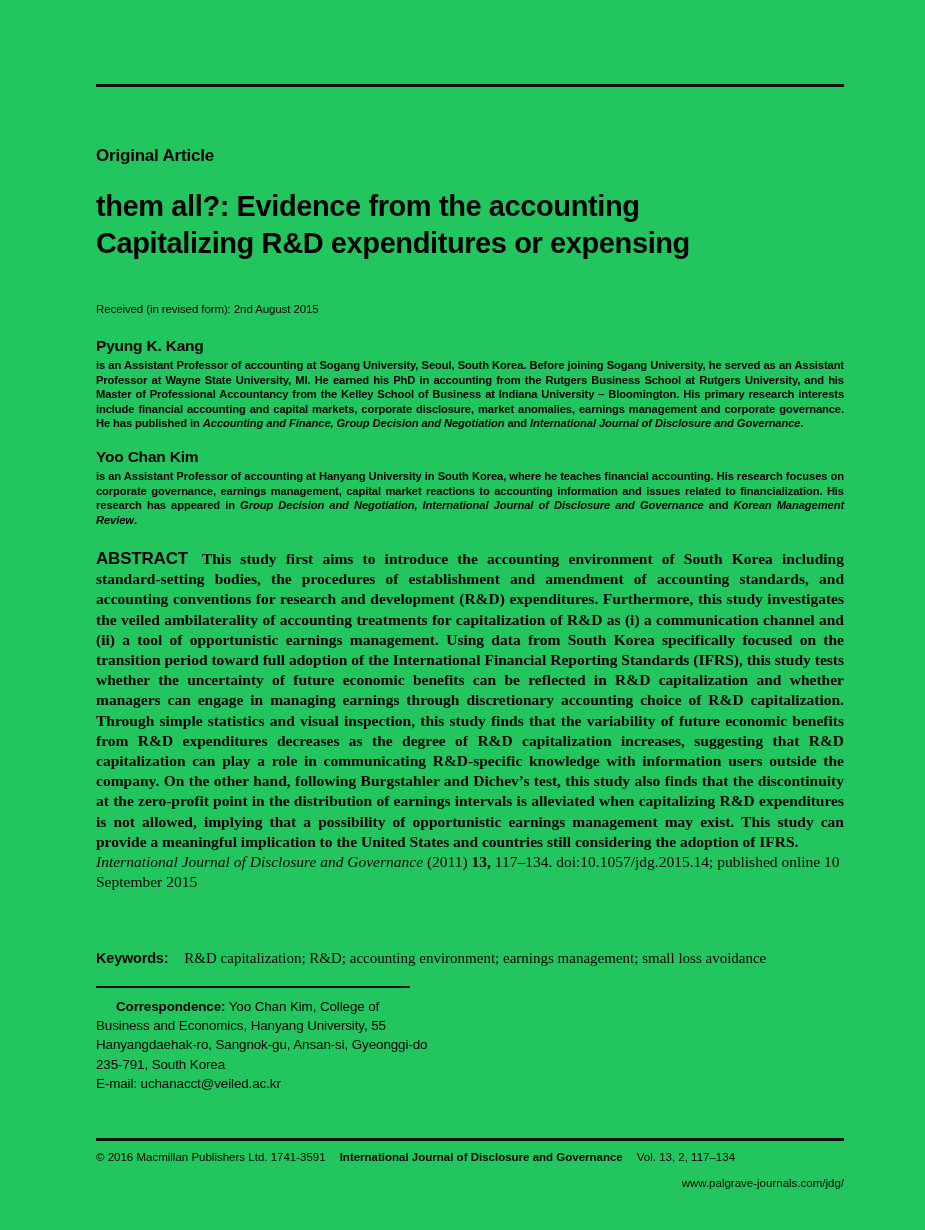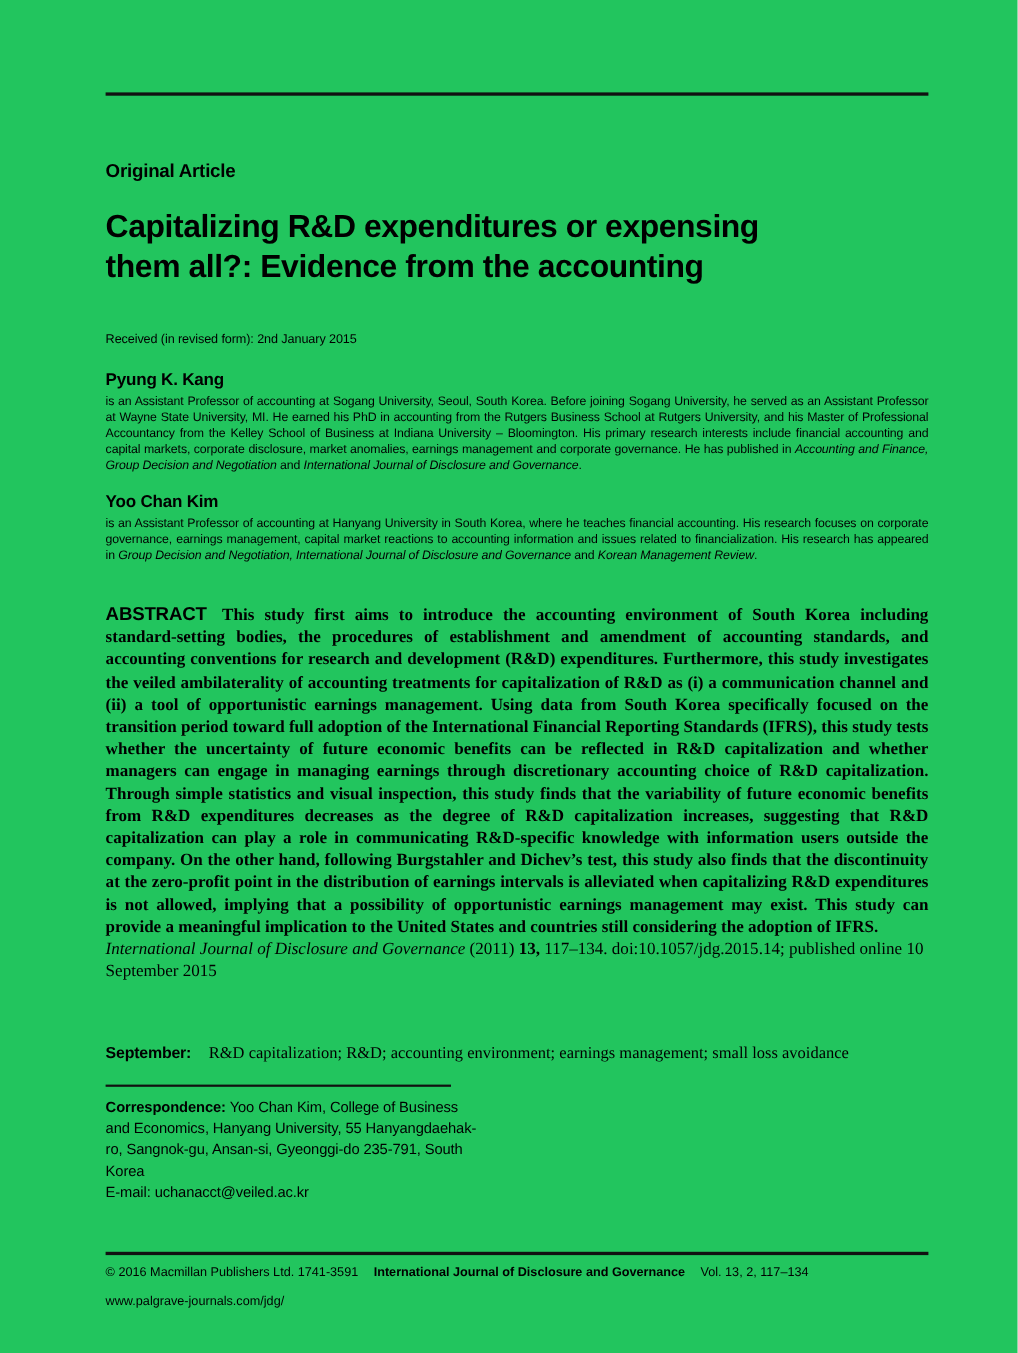--- a/index.html
+++ b/index.html
@@ -29,21 +29,21 @@
   .received{
     position:absolute;left:96px;top:303px;
     font-size:11.5px;letter-spacing:-0.1px;
   }
   .author-name{
     position:absolute;left:96px;
     font-size:15.5px;font-weight:bold;letter-spacing:-0.2px;
   }
   .author-bio{
     position:absolute;left:96px;width:748px;
-    font-size:11.2px;line-height:14.6px;text-align:justify;letter-spacing:-0.1px;
+    font-size:11.2px;line-height:14.6px;text-align:justify;letter-spacing:-0.1px;font-weight:bold;
   }
   .name-1{top:337px;}  .bio-1{top:358px;}
   .name-2{top:448px;}  .bio-2{top:469px;}
 
   .abstract-block{
     position:absolute;left:96px;top:549px;width:748px;
     font-family:"Liberation Serif",serif;
     font-size:15.5px;line-height:20.2px;
   }
   .abstract-block p{margin:0;}
@@ -62,61 +62,61 @@
   .keywords-label{
     font-family:"Liberation Sans",sans-serif;
     font-weight:bold;font-size:14.5px;letter-spacing:-0.2px;
     padding-right:16px;
   }
 
   .correspondence{
     position:absolute;left:96px;top:997px;width:340px;
     font-size:13.4px;line-height:19.2px;letter-spacing:-0.1px;
   }
-  .correspondence .label{font-weight:bold;}
+  .correspondence .label{font-weight:bold;margin-left:20px;}
 
   .footer-line1{
     position:absolute;left:96px;top:1151px;width:748px;
     font-size:11.5px;white-space:nowrap;
   }
   .footer-line1 .sep{display:inline-block;width:14px;}
   .footer-journal{font-weight:bold;}
   .footer-line2{
     position:absolute;left:96px;top:1177px;width:748px;
-    font-size:11.5px;text-align:left;
+    font-size:11.5px;text-align:right;
   }
 </style>
 </head>
 <body>
 
 <div class="page">
 
   <div class="rule rule-top"></div>
 
   <div class="article-type">Original Article</div>
 
   <h1 class="title">
+    <div>them all?: Evidence from the accounting</div>
     <div>Capitalizing R&amp;D expenditures or expensing</div>
-    <div>them all?: Evidence from the accounting</div>
   </h1>
 
-  <div class="received">Received (in revised form): 2nd January 2015</div>
+  <div class="received">Received (in revised form): 2nd August 2015</div>
 
   <div class="author-name name-1">Pyung K. Kang</div>
   <div class="author-bio bio-1"><span>is an Assistant Professor of accounting at Sogang University, Seoul, South Korea. Before joining Sogang University, he served as an Assistant Professor at Wayne State University, MI. He earned his PhD in accounting from the Rutgers Business School at Rutgers University, and his Master of Professional Accountancy from the Kelley School of Business at Indiana University – Bloomington. His primary research interests include financial accounting and capital markets, corporate disclosure, market anomalies, earnings management and corporate governance. He has published in </span><span style="font-style: italic;">Accounting and Finance, Group Decision and Negotiation</span><span> and </span><span style="font-style: italic;">International Journal of Disclosure and Governance</span><span>.</span></div>
 
   <div class="author-name name-2">Yoo Chan Kim</div>
   <div class="author-bio bio-2"><span>is an Assistant Professor of accounting at Hanyang University in South Korea, where he teaches financial accounting. His research focuses on corporate governance, earnings management, capital market reactions to accounting information and issues related to financialization. His research has appeared in </span><span style="font-style: italic;">Group Decision and Negotiation, International Journal of Disclosure and Governance</span><span> and </span><span style="font-style: italic;">Korean Management Review</span><span>.</span></div>
 
   <div class="abstract-block">
     <p class="abstract-text"><span class="abstract-label">ABSTRACT</span><span>This study first aims to introduce the accounting environment of South Korea including standard-setting bodies, the procedures of establishment and amendment of accounting standards, and accounting conventions for research and development (R&amp;D) expenditures. Furthermore, this study investigates the veiled ambilaterality of accounting treatments for capitalization of R&amp;D as (i) a communication channel and (ii) a tool of opportunistic earnings management. Using data from South Korea specifically focused on the transition period toward full adoption of the International Financial Reporting Standards (IFRS), this study tests whether the uncertainty of future economic benefits can be reflected in R&amp;D capitalization and whether managers can engage in managing earnings through discretionary accounting choice of R&amp;D capitalization. Through simple statistics and visual inspection, this study finds that the variability of future economic benefits from R&amp;D expenditures decreases as the degree of R&amp;D capitalization increases, suggesting that R&amp;D capitalization can play a role in communicating R&amp;D-specific knowledge with information users outside the company. On the other hand, following Burgstahler and Dichev’s test, this study also finds that the discontinuity at the zero-profit point in the distribution of earnings intervals is alleviated when capitalizing R&amp;D expenditures is not allowed, implying that a possibility of opportunistic earnings management may exist. This study can provide a meaningful implication to the United States and countries still considering the adoption of IFRS.</span></p>
     <p class="citation"><span style="font-style: italic;">International Journal of Disclosure and Governance</span><span> (2011) </span><span style="font-weight: bold;">13,</span><span> 117–134. doi:10.1057/jdg.2015.14; published online 10 September 2015</span></p>
   </div>
 
-  <div class="keywords"><span class="keywords-label">September:</span><span>R&amp;D capitalization; R&amp;D; accounting environment; earnings management; small loss avoidance</span></div>
+  <div class="keywords"><span class="keywords-label">Keywords:</span><span>R&amp;D capitalization; R&amp;D; accounting environment; earnings management; small loss avoidance</span></div>
 
   <div class="rule rule-kw"></div>
 
   <div class="correspondence">
     <div><span class="label">Correspondence:</span><span> Yoo Chan Kim, College of Business and Economics, Hanyang University, 55 Hanyangdaehak-ro, Sangnok-gu, Ansan-si, Gyeonggi-do 235-791, South Korea</span></div>
     <div>E-mail: uchanacct@veiled.ac.kr</div>
   </div>
 
   <div class="rule rule-footer"></div>
 

